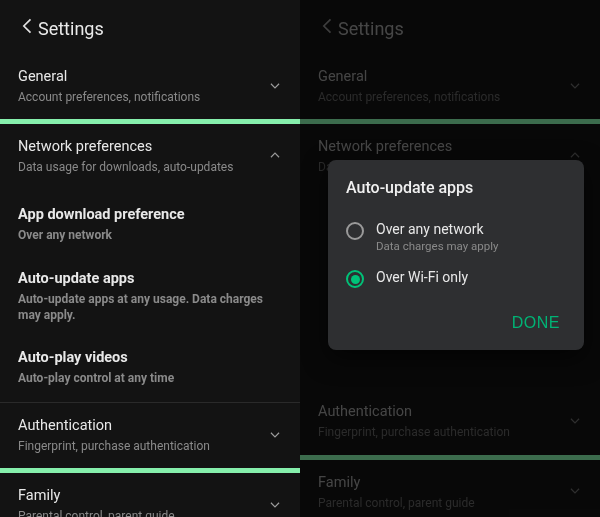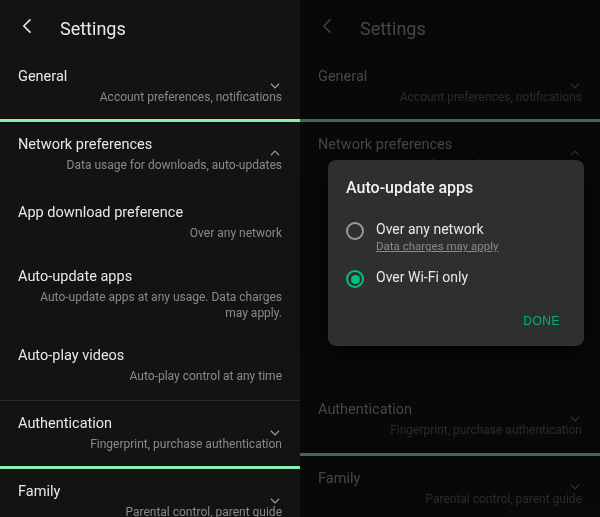--- a/index.html
+++ b/index.html
@@ -23,63 +23,61 @@
 .dim-overlay {
   position: absolute;
   inset: 0;
   background: rgba(0,0,0,0.55);
   pointer-events: none;
 }
 .header {
   display: flex;
   align-items: center;
   padding: 16px 18px 14px 18px;
-  gap: 22px;
 }
 .header .title {
   font-size: 18px;
   font-weight: 400;
   color: #eaeaea;
 }
 .right .header .title { color: #9c9c9c; }
 .back-arrow svg { width: 20px; height: 20px; }
 .back-arrow path { stroke: #e0e0e0; stroke-width: 2; fill: none; }
 .right .back-arrow path { stroke: #888; }
 .section {
   padding: 14px 18px 14px 18px;
-  border-bottom: 3px solid #86efac;
+  border-bottom: 5px solid #86efac;
   position: relative;
 }
 .section:last-child { border-bottom: none; }
 .section-title {
   font-size: 14.5px;
   color: #e8e8e8;
   margin-bottom: 4px;
 }
 .section-sub {
   font-size: 12px;
   color: #8a8a8a;
   line-height: 1.35;
-  text-align: right;
 }
 .right .section-title { color: #9a9a9a; }
 .right .section-sub { color: #5f5f5f; }
 .chevron {
   position: absolute;
   right: 18px;
   top: 50%;
   transform: translateY(-50%);
 }
 .chevron svg { width: 14px; height: 14px; }
 .chevron path { stroke: #9a9a9a; stroke-width: 2; fill: none; }
 .right .chevron path { stroke: #666; }
 .sub-item {
   padding: 13px 18px 13px 18px;
 }
-.nested-group { padding-top: 4px; }
+.nested-group { padding-top: 4px; font-weight: bold; }
 
 
 .dialog {
   position: absolute;
   left: 28px;
   right: 16px;
   top: 160px;
   background: #2e2f31;
   border-radius: 8px;
   padding: 18px 18px 10px 18px;
@@ -121,32 +119,31 @@
   border-radius: 50%;
 }
 .radio-label {
   font-size: 14px;
   color: #e8e8e8;
 }
 .radio-sub {
   font-size: 11.5px;
   color: #8a8a8a;
   margin-top: 2px;
-  text-decoration: underline;
 }
 .dialog-actions {
   display: flex;
   justify-content: flex-end;
   margin-top: 10px;
 }
 .done-btn {
   background: none;
   border: none;
   color: #00b375;
-  font-size: 12px;
+  font-size: 16px;
   font-weight: 500;
   letter-spacing: 0.5px;
   padding: 8px 6px;
   cursor: pointer;
 }
 </style>
 </head>
 <body>
 
 <div class="panel left">

